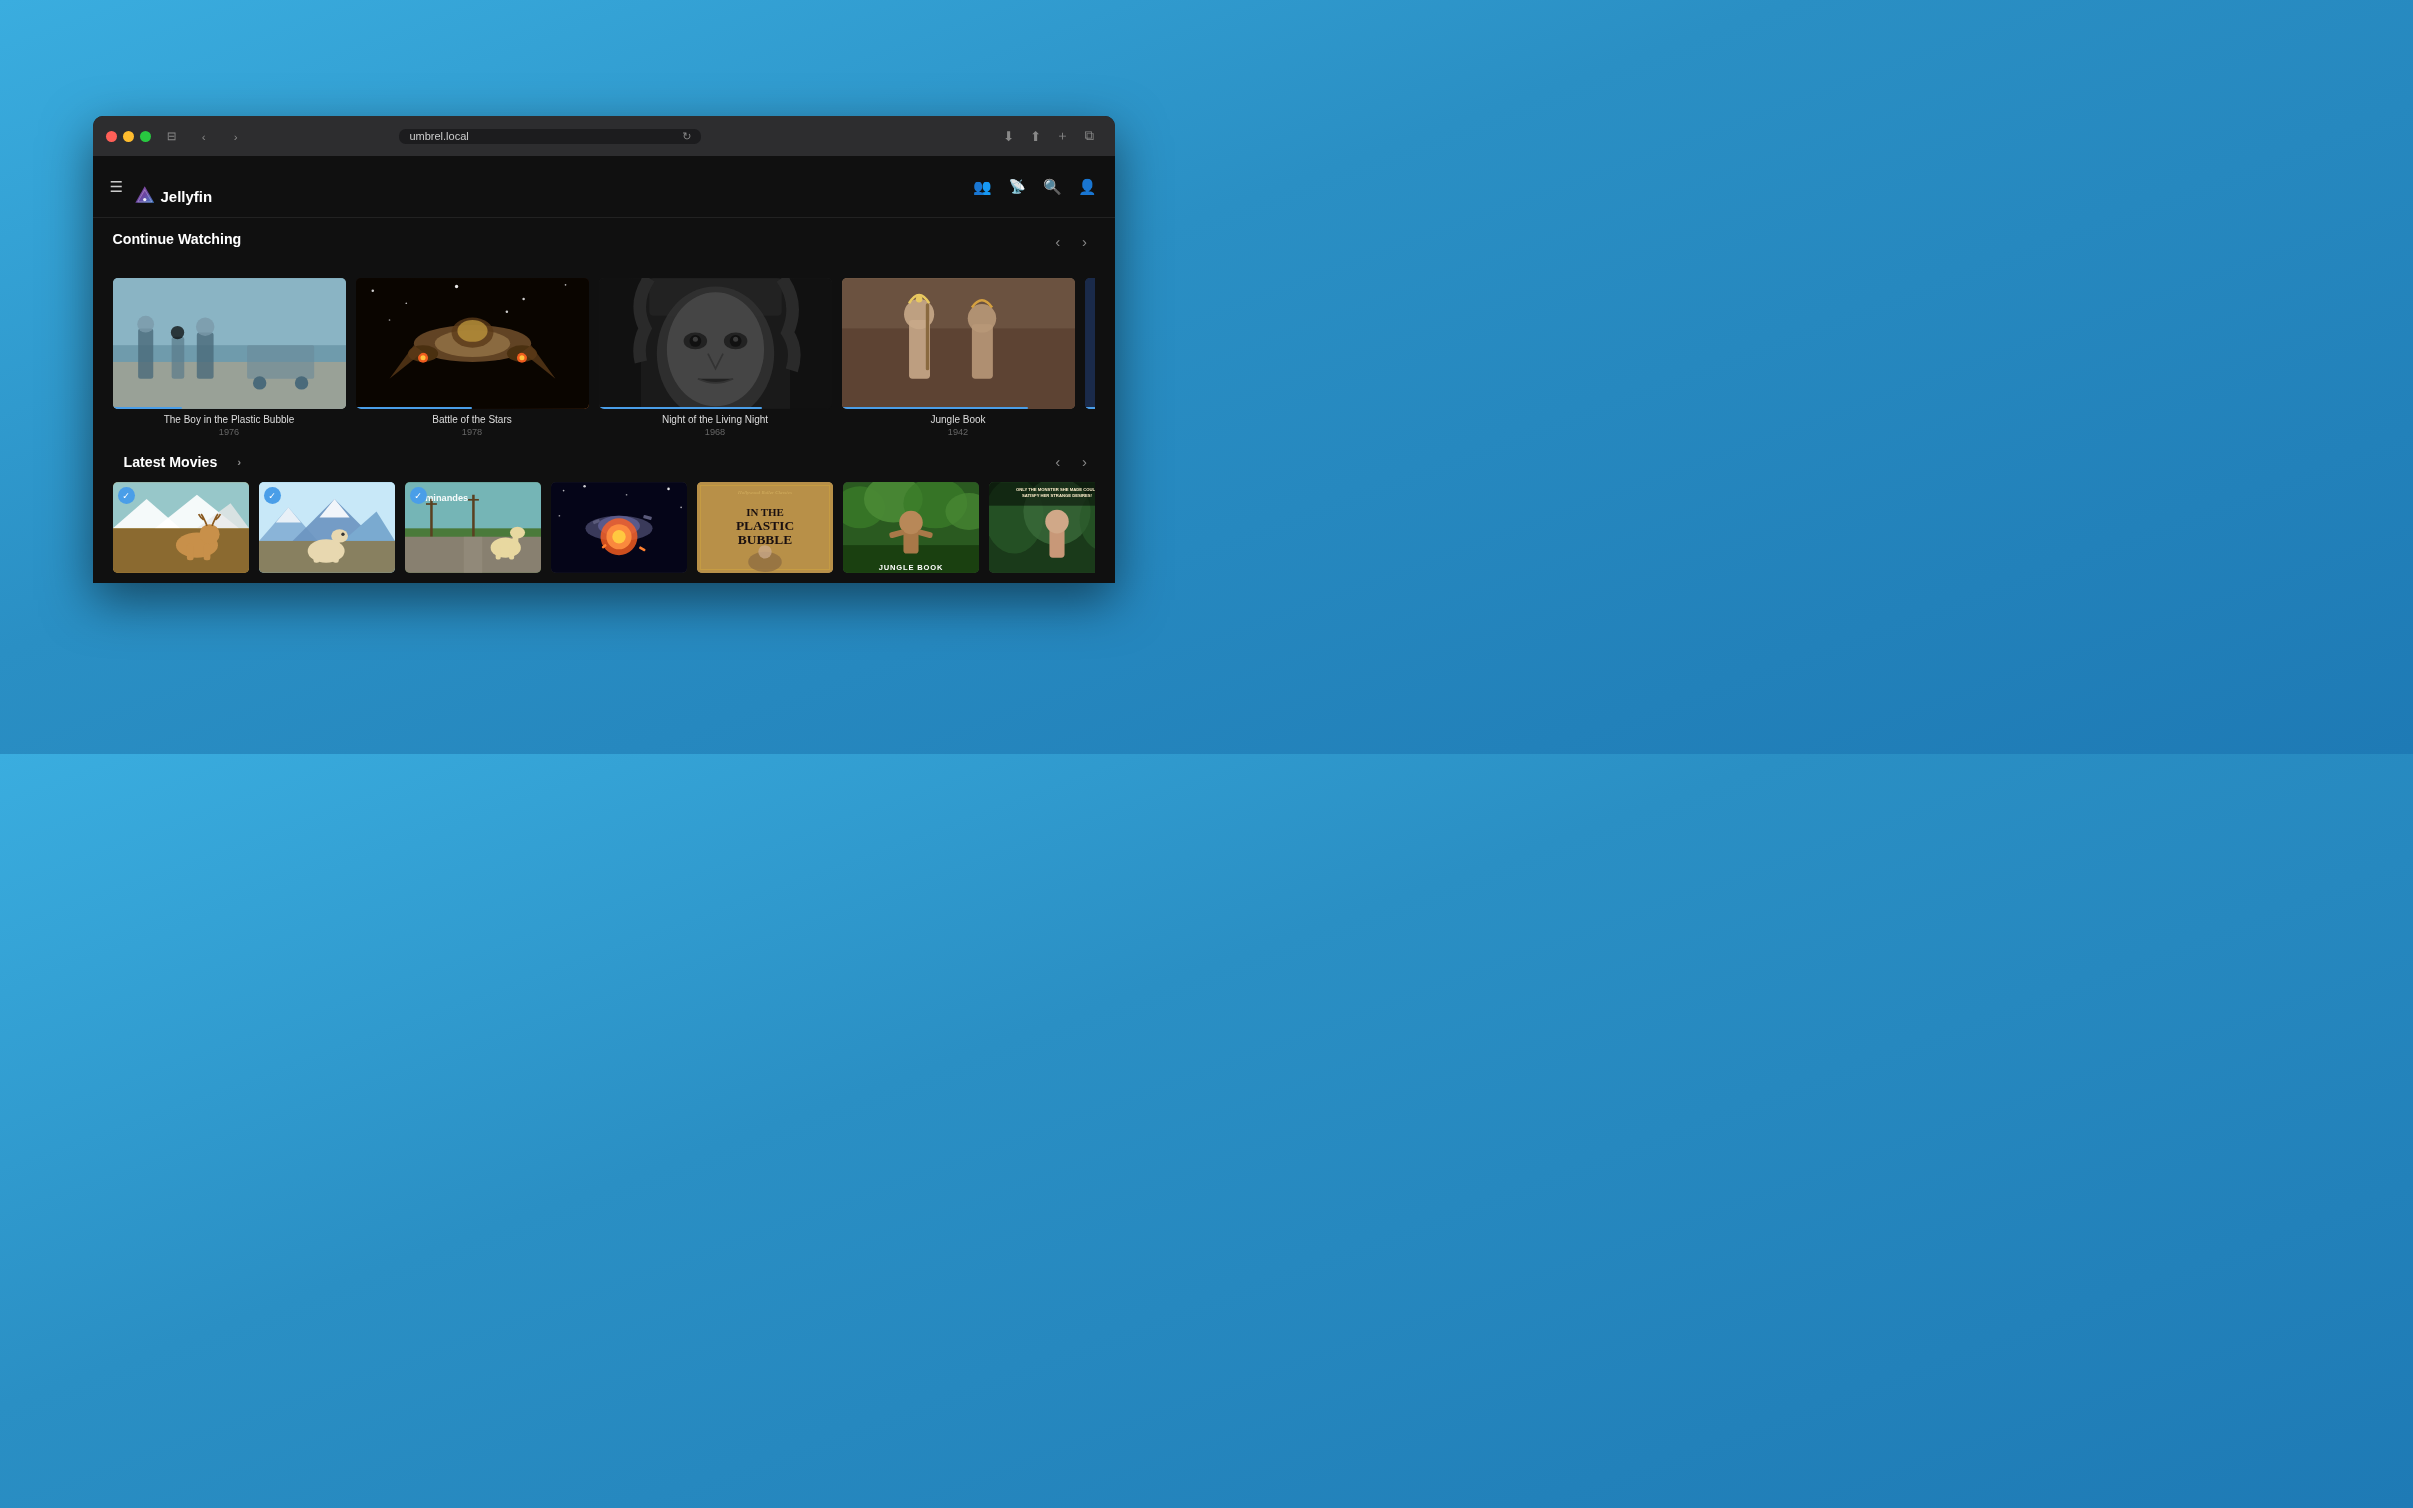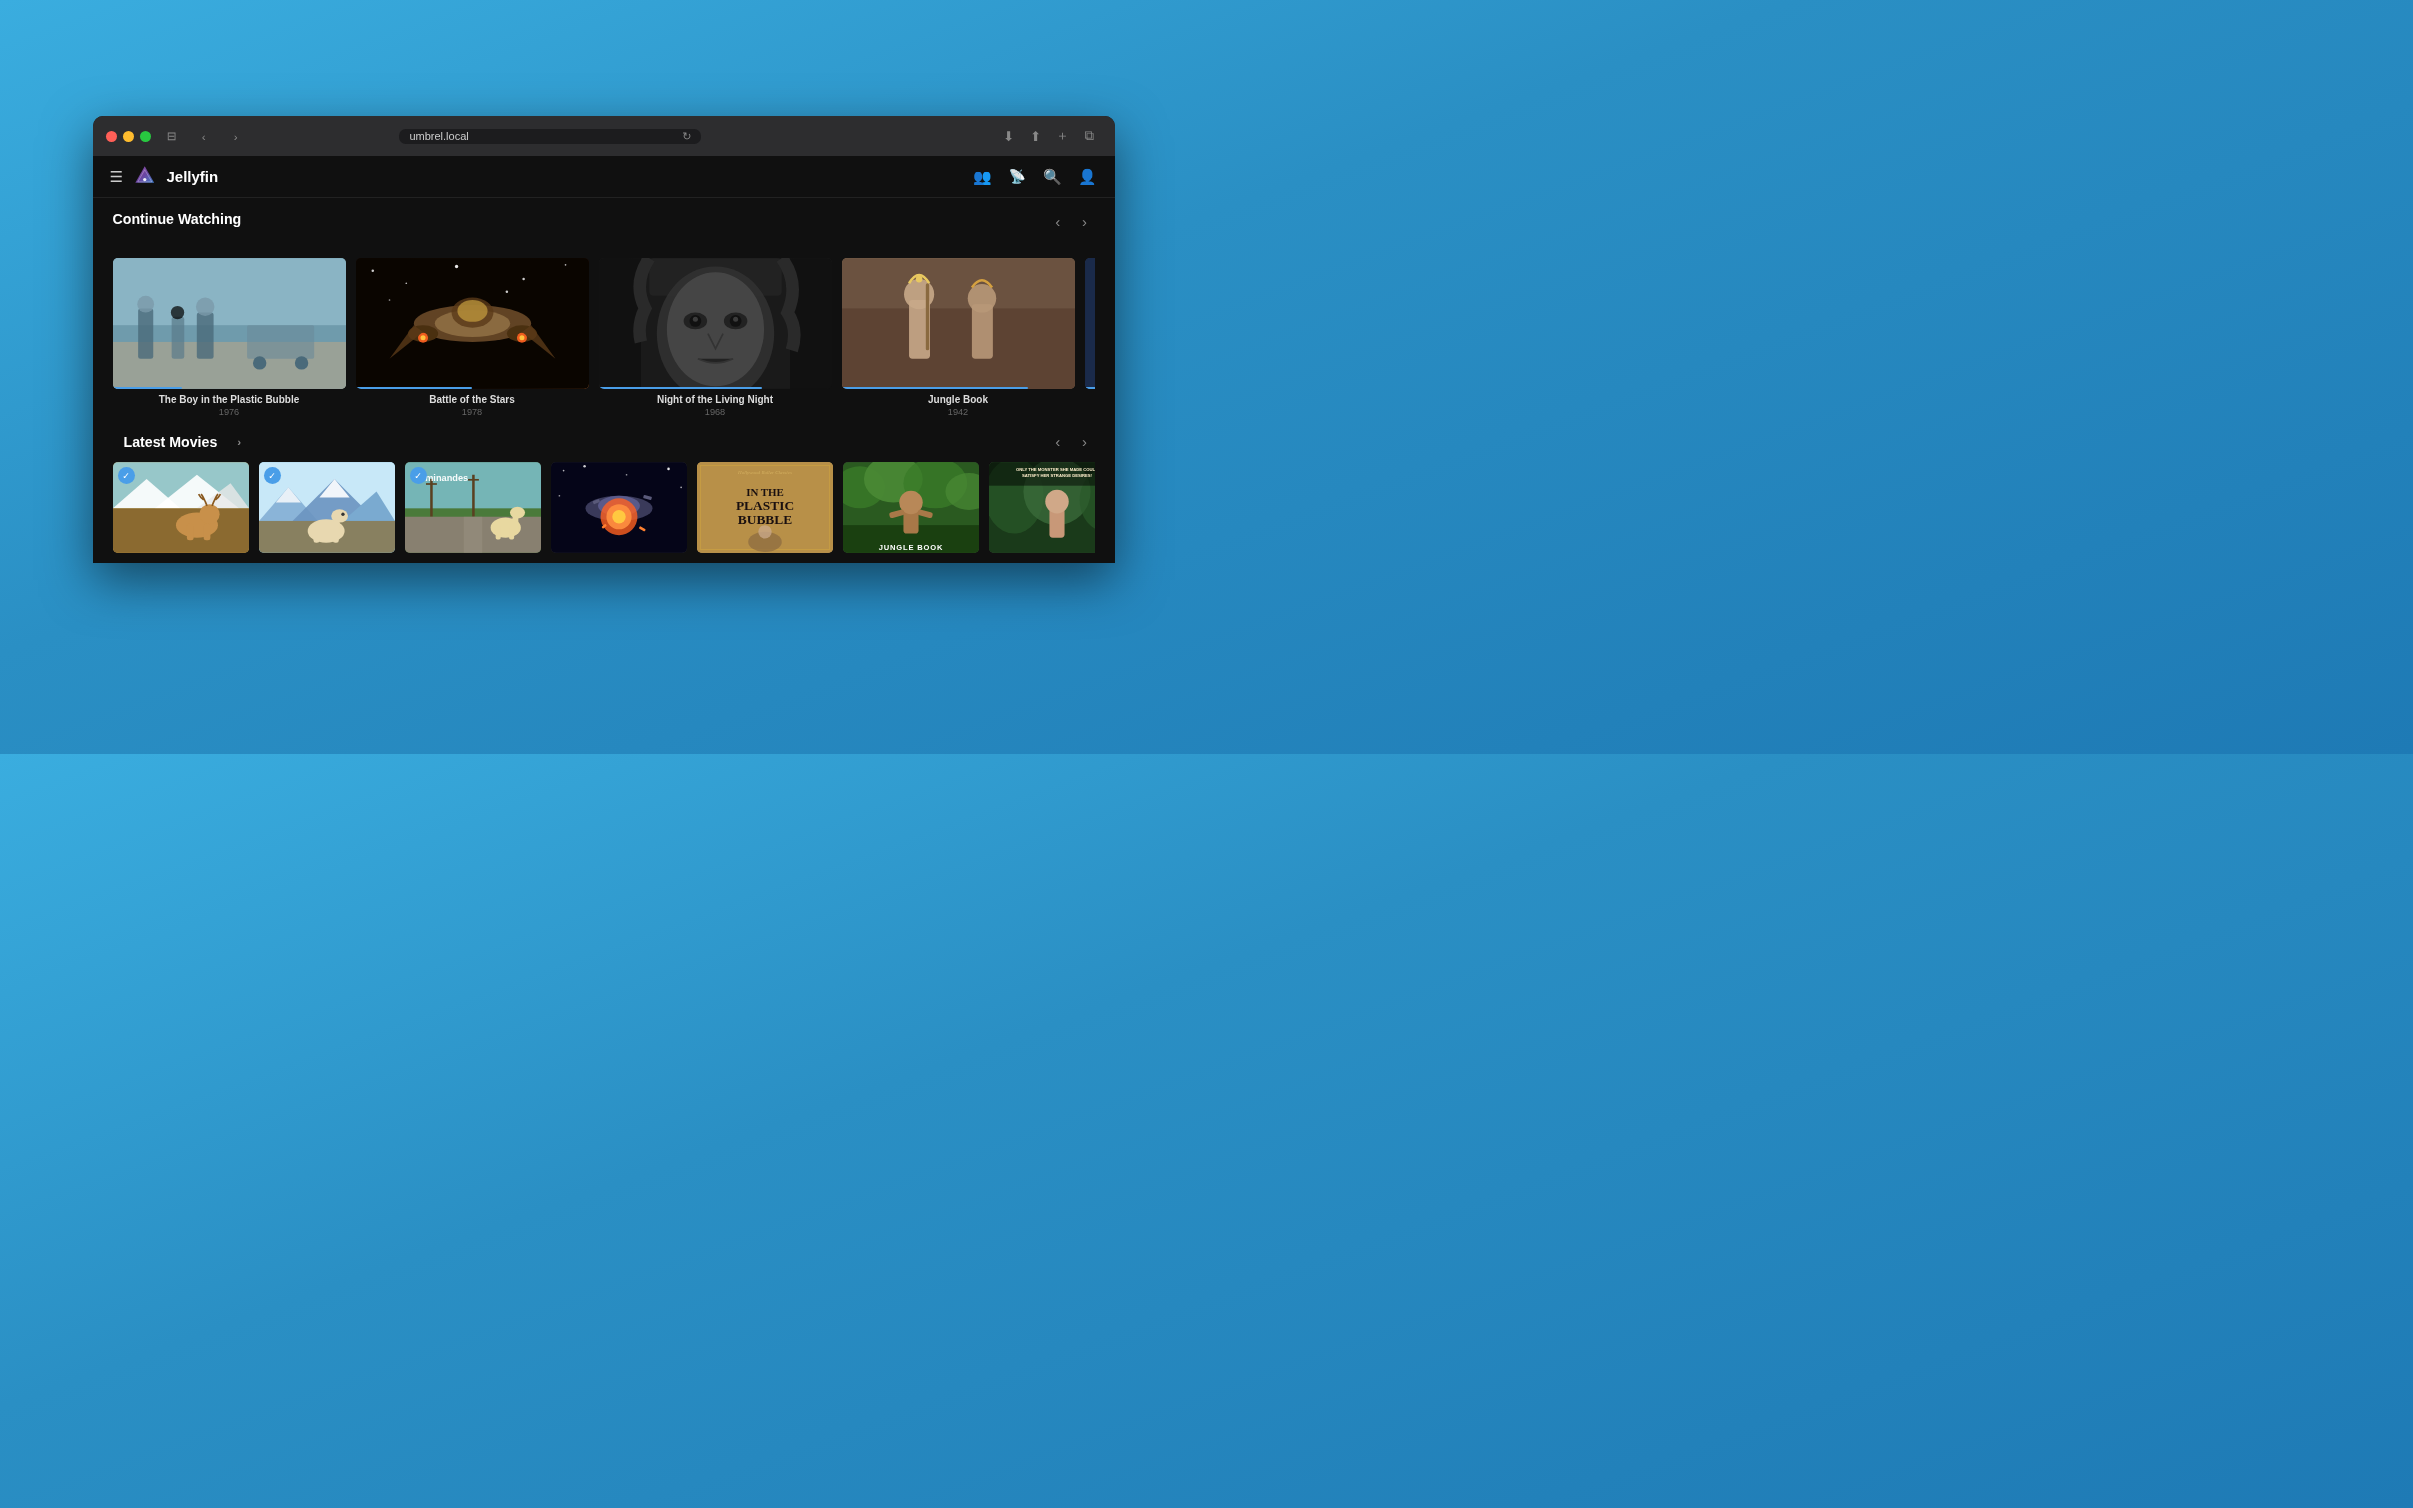--- a/index.html
+++ b/index.html
@@ -110,21 +110,22 @@
     }
     .header-left {
       display: flex;
       align-items: center;
       gap: 10px;
     }
     .hamburger { color: #ccc; font-size: 15px; cursor: pointer; }
     .logo {
       display: flex;
       align-items: center;
-      gap: 10px;
+      gap: 4px;
+      margin-top: 20px;
     }
     .logo-text {
       color: #fff;
       font-size: 15px;
       font-weight: 600;
     }
     .header-right {
       display: flex;
       align-items: center;
       gap: 17px;
@@ -233,21 +234,21 @@
       border-radius: 0 1.7px 1.7px 0;
     }
 
     .movie-card-info {
       margin-top: 5px;
       text-align: center;
     }
     .movie-card-title {
       color: #ddd;
       font-size: 10px;
-      font-weight: 700;
+      font-weight: 400;
     }
     .movie-card-year {
       color: #666;
       font-size: 9.2px;
       margin-top: 1.7px;
     }
 
     
     .section-divider {
       height: 15px;

